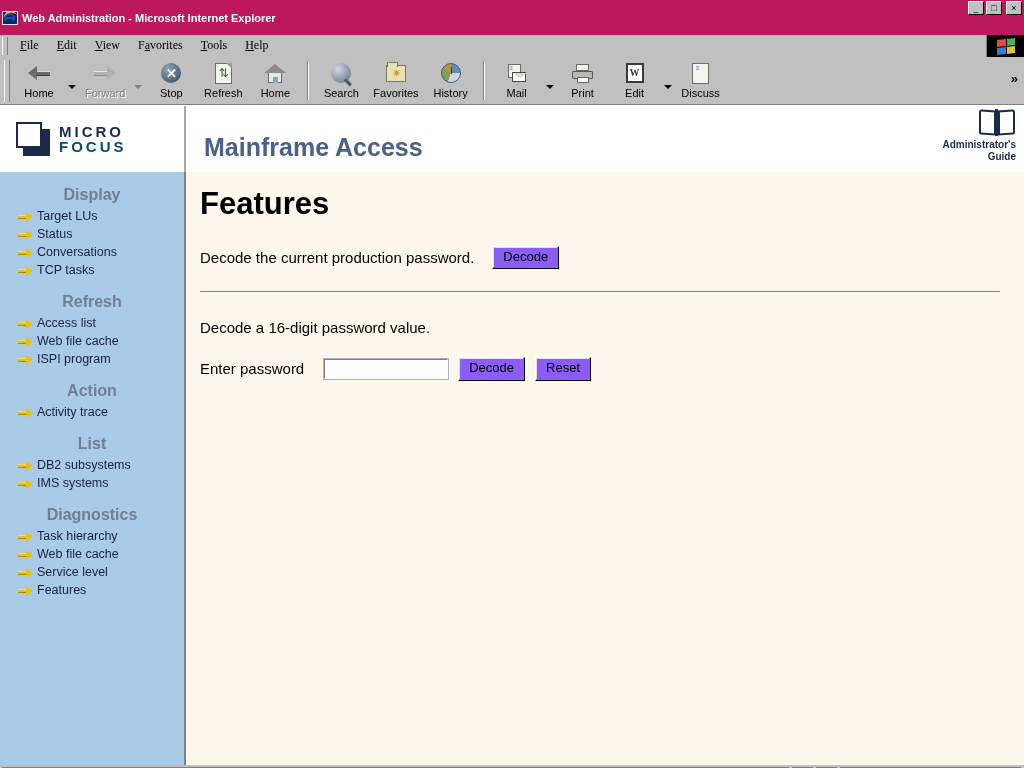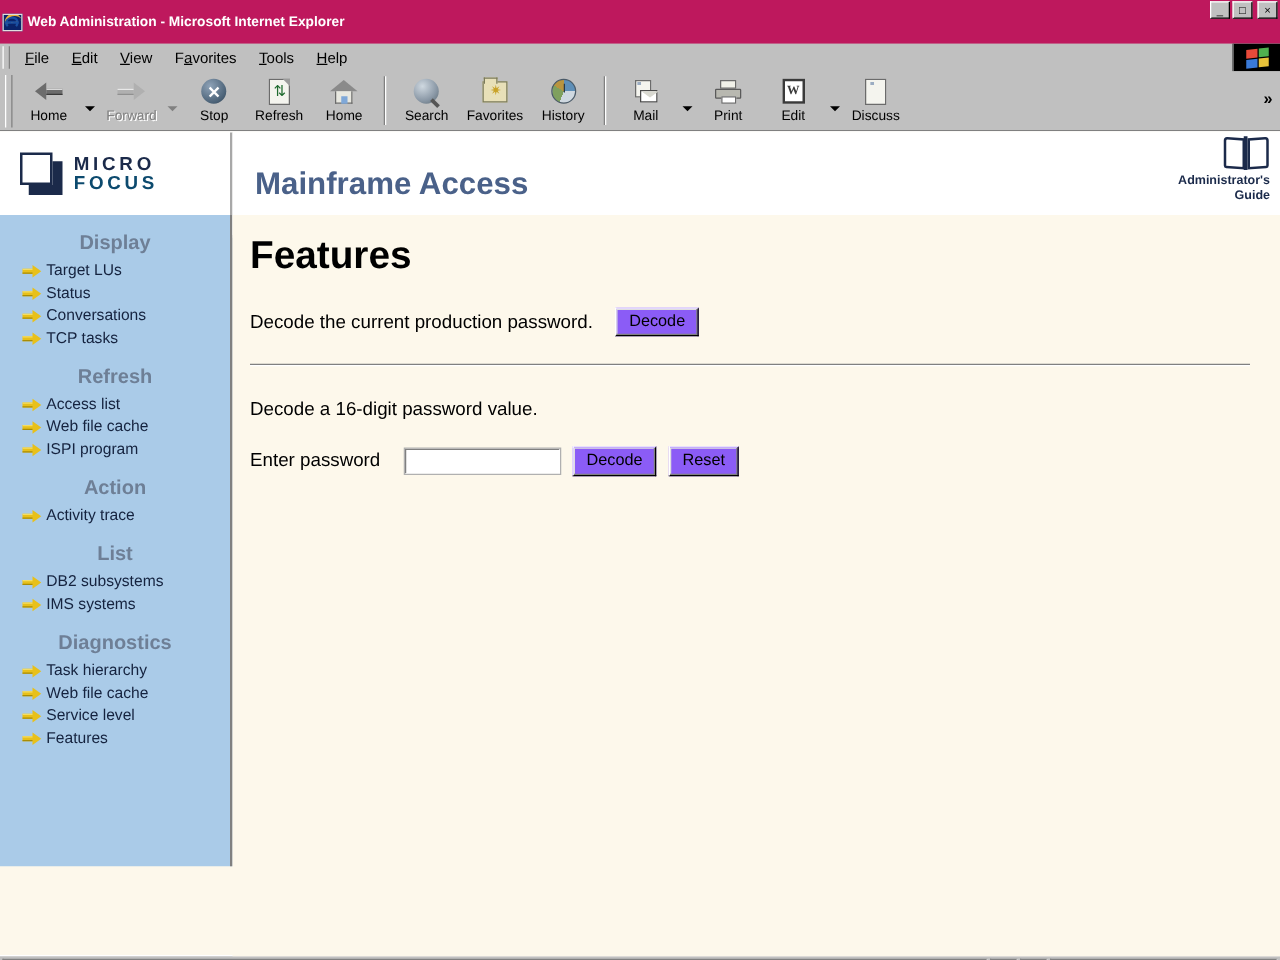--- a/index.html
+++ b/index.html
@@ -62,21 +62,21 @@
   .grip {
     width: 6px; height: 18px; margin: 0 3px 0 2px;
     border-left: 1px solid #ffffff;
     border-right: 1px solid #808080;
     flex: 0 0 auto;
   }
   .menu-item {
     font-size: 12px; color: #000;
     padding: 2px 9px;
     white-space: nowrap;
-    font-family: Liberation Sans, sans-serif;
+    font-family: Liberation Serif, serif;
   }
   .menu-item u { text-decoration: underline; }
   #ie-logo-box {
     position: absolute; right: 0; top: 0;
     width: 38px; height: 22px;
     background: #000000;
     border-left: 1px solid #808080;
     display: flex; align-items: center; justify-content: center;
   }
 
@@ -193,21 +193,21 @@
     font-family: "Liberation Sans", sans-serif;
   }
 
   
   #sidebar {
     width: 186px;
     margin-top: 66px;
     background: #aacbe8;
     border-right: 2px solid #808080;
     padding: 12px 0 0 0;
-    height: 521px;
+    height: 593px;
   }
   .nav-group { margin-bottom: 12px; }
   .nav-head {
     font-size: 16px; font-weight: bold;
     color: #6e7f96;
     text-align: center;
     padding: 2px 0 3px 0;
     font-family: "Liberation Sans", sans-serif;
   }
   .nav-link {

